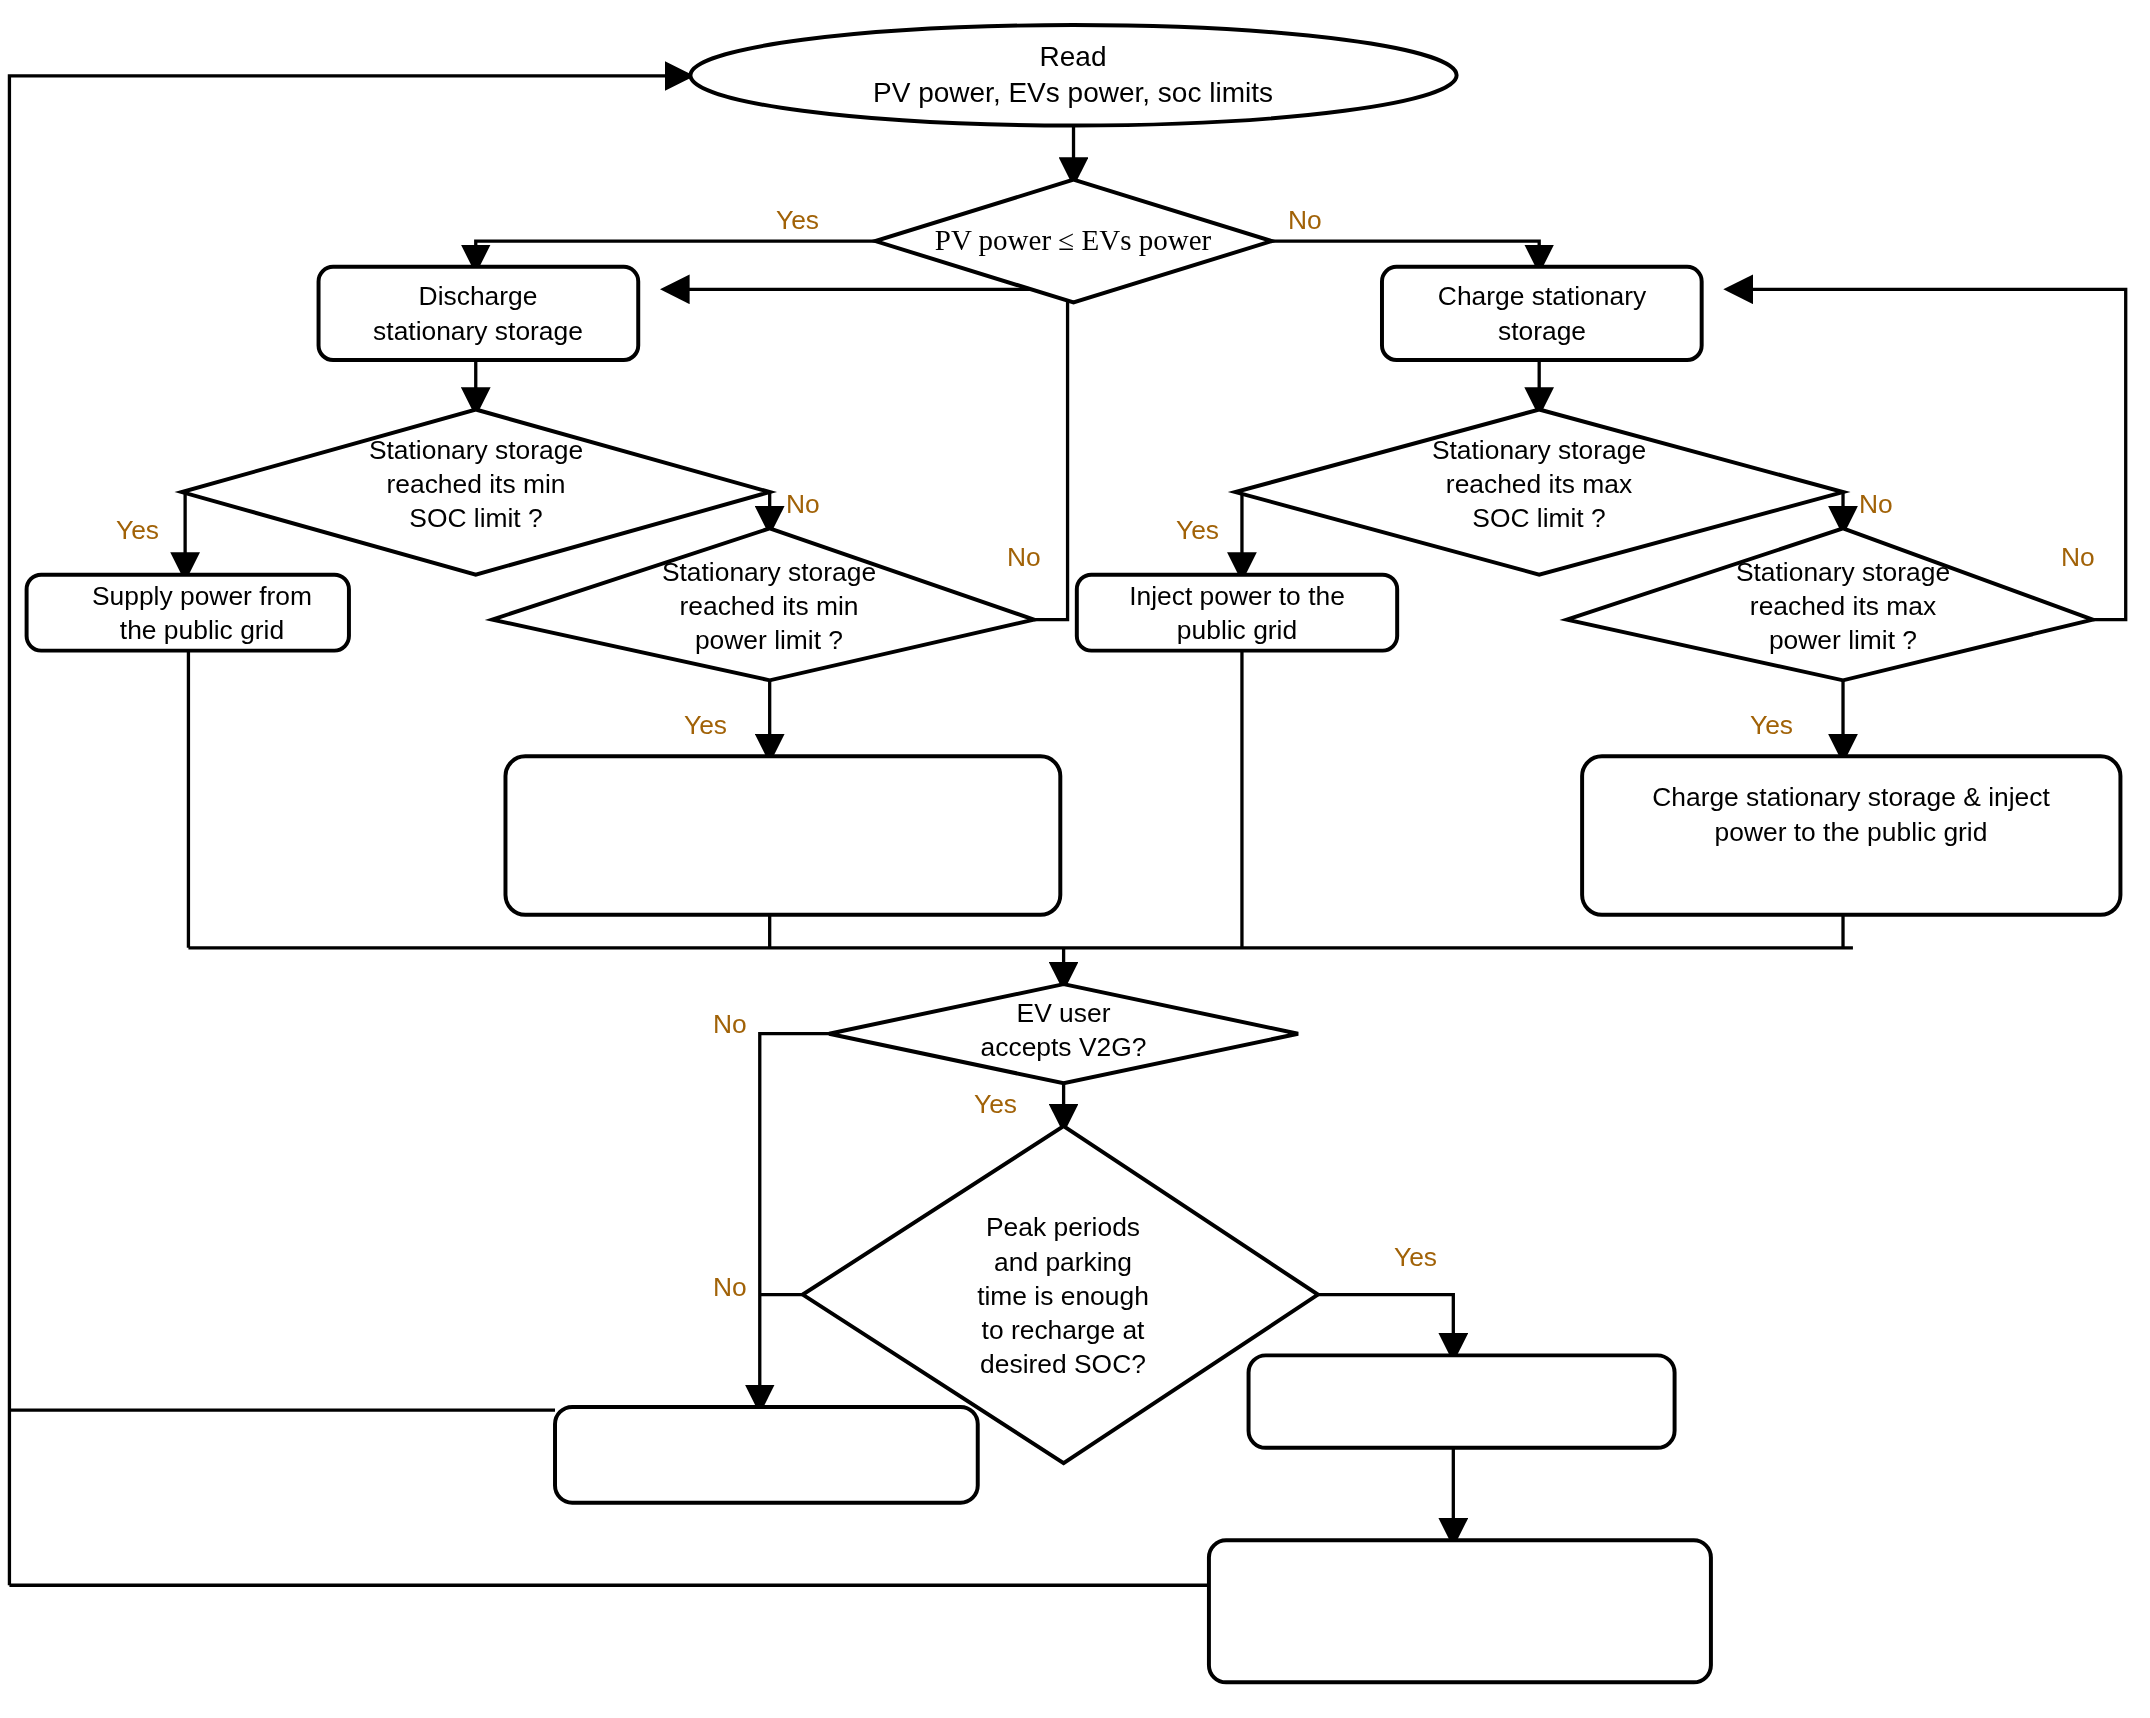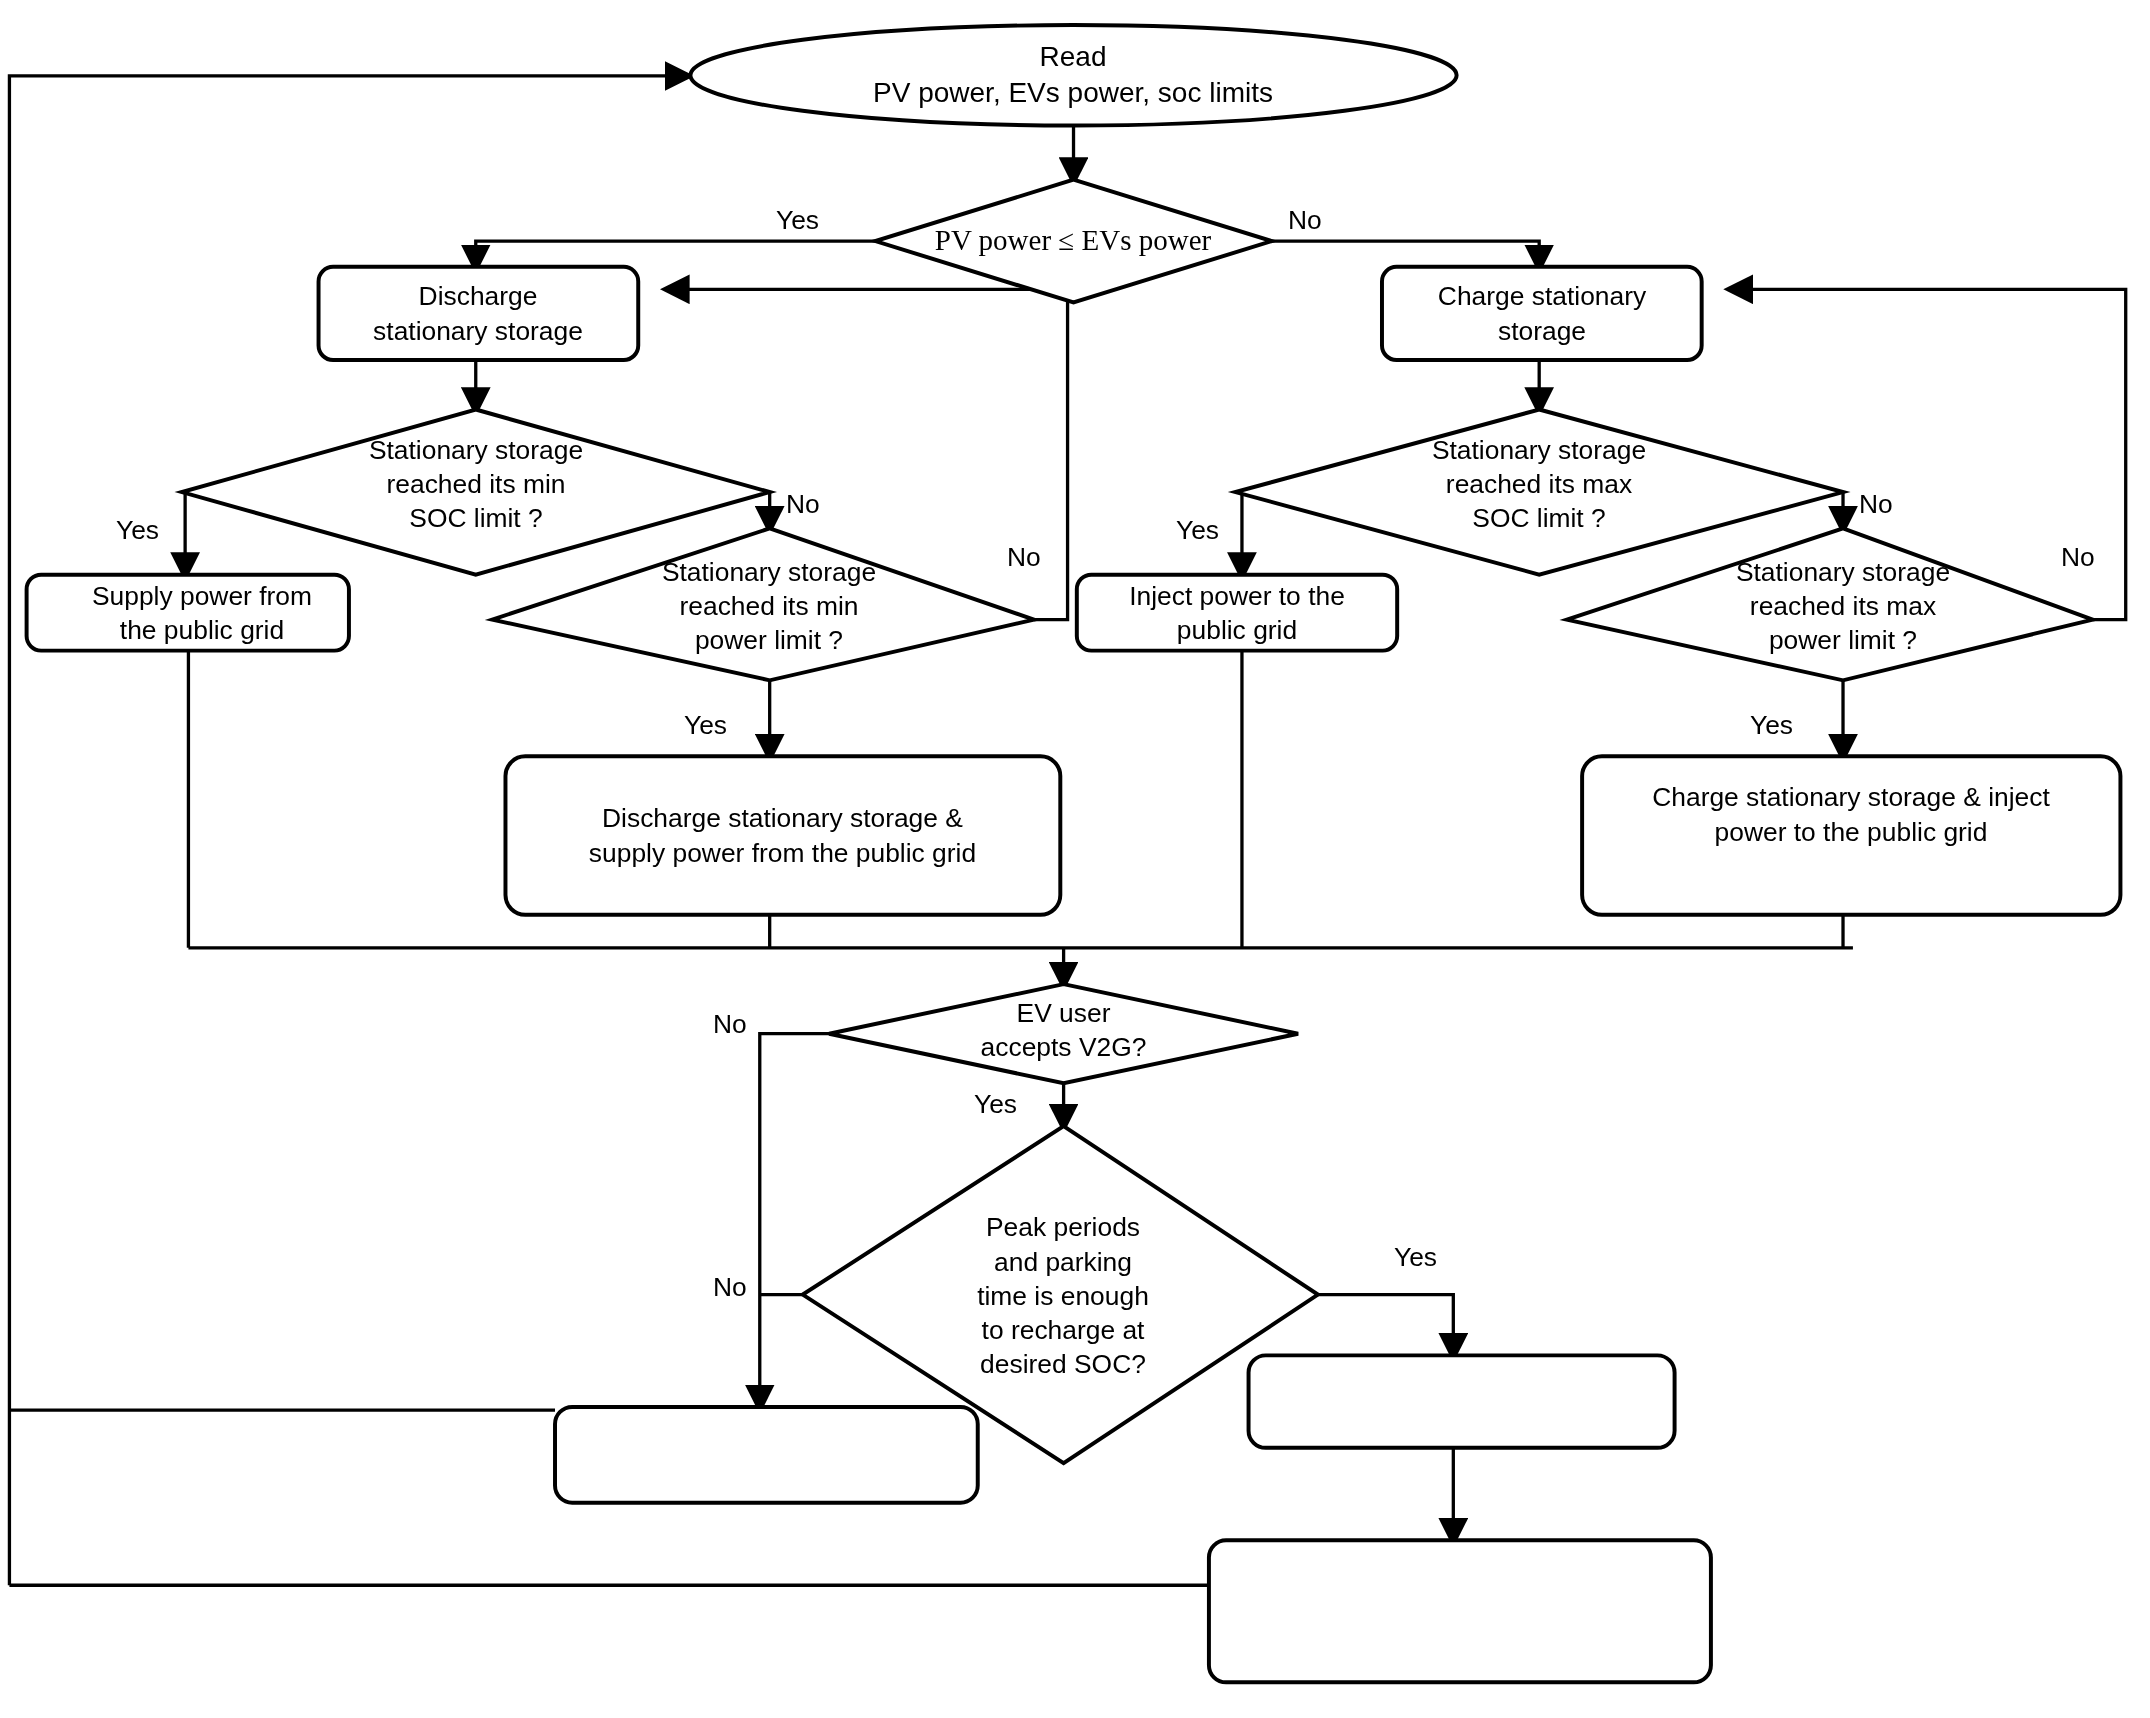--- a/index.html
+++ b/index.html
@@ -13,21 +13,21 @@
     color:#000;
     line-height:1.30;
     pointer-events:none;
     white-space:pre-line;
   }
   .procText{font-size:26.4px;font-family:"Liberation Sans",sans-serif;}
   .decText{font-size:26.4px;font-family:"Liberation Sans",sans-serif;}
   .ovalText{font-size:28px;font-family:"Liberation Sans",sans-serif;}
   .diamond1Text{font-size:29px;font-family:"Liberation Serif",serif;}
   .edgeLabel{
-    position:absolute;font-size:26.4px;color:#000000;
+    position:absolute;font-size:26.4px;color:#a16207;
     font-family:"Liberation Sans",sans-serif;
     white-space:nowrap;pointer-events:none;
   }
 </style>
 </head>
 <body>
 
 <div id="stage">
 
   <svg class="flow" viewBox="0 0 3256 2601">
@@ -152,22 +152,20 @@
   <div class="nodeText decText" style="left:1668px;top:548px;width:350px;height:116px;">Stationary storage
 reached its max
 power limit ?</div>
 
   <div class="nodeText procText" style="left:41px;top:575px;width:322px;height:76px;">Supply power from
 the public grid</div>
 
   <div class="nodeText procText" style="left:1077px;top:575px;width:320px;height:76px;">Inject power to the
 public grid</div>
 
-  <div class="nodeText procText" style="left:505px;top:756px;width:555px;height:159px;">Discharge stationary storage &amp;
-supply power from the public grid</div>
 
   <div class="nodeText procText" style="left:1582px;top:756px;width:538px;height:117px;">Charge stationary storage &amp; inject
 power to the public grid</div>
 
   <div class="nodeText decText" style="left:905px;top:987px;width:317px;height:86px;">EV user
 accepts V2G?</div>
 
   <div class="nodeText decText" style="left:931px;top:1182px;width:264px;height:228px;">Peak periods
 and parking
 time is enough

